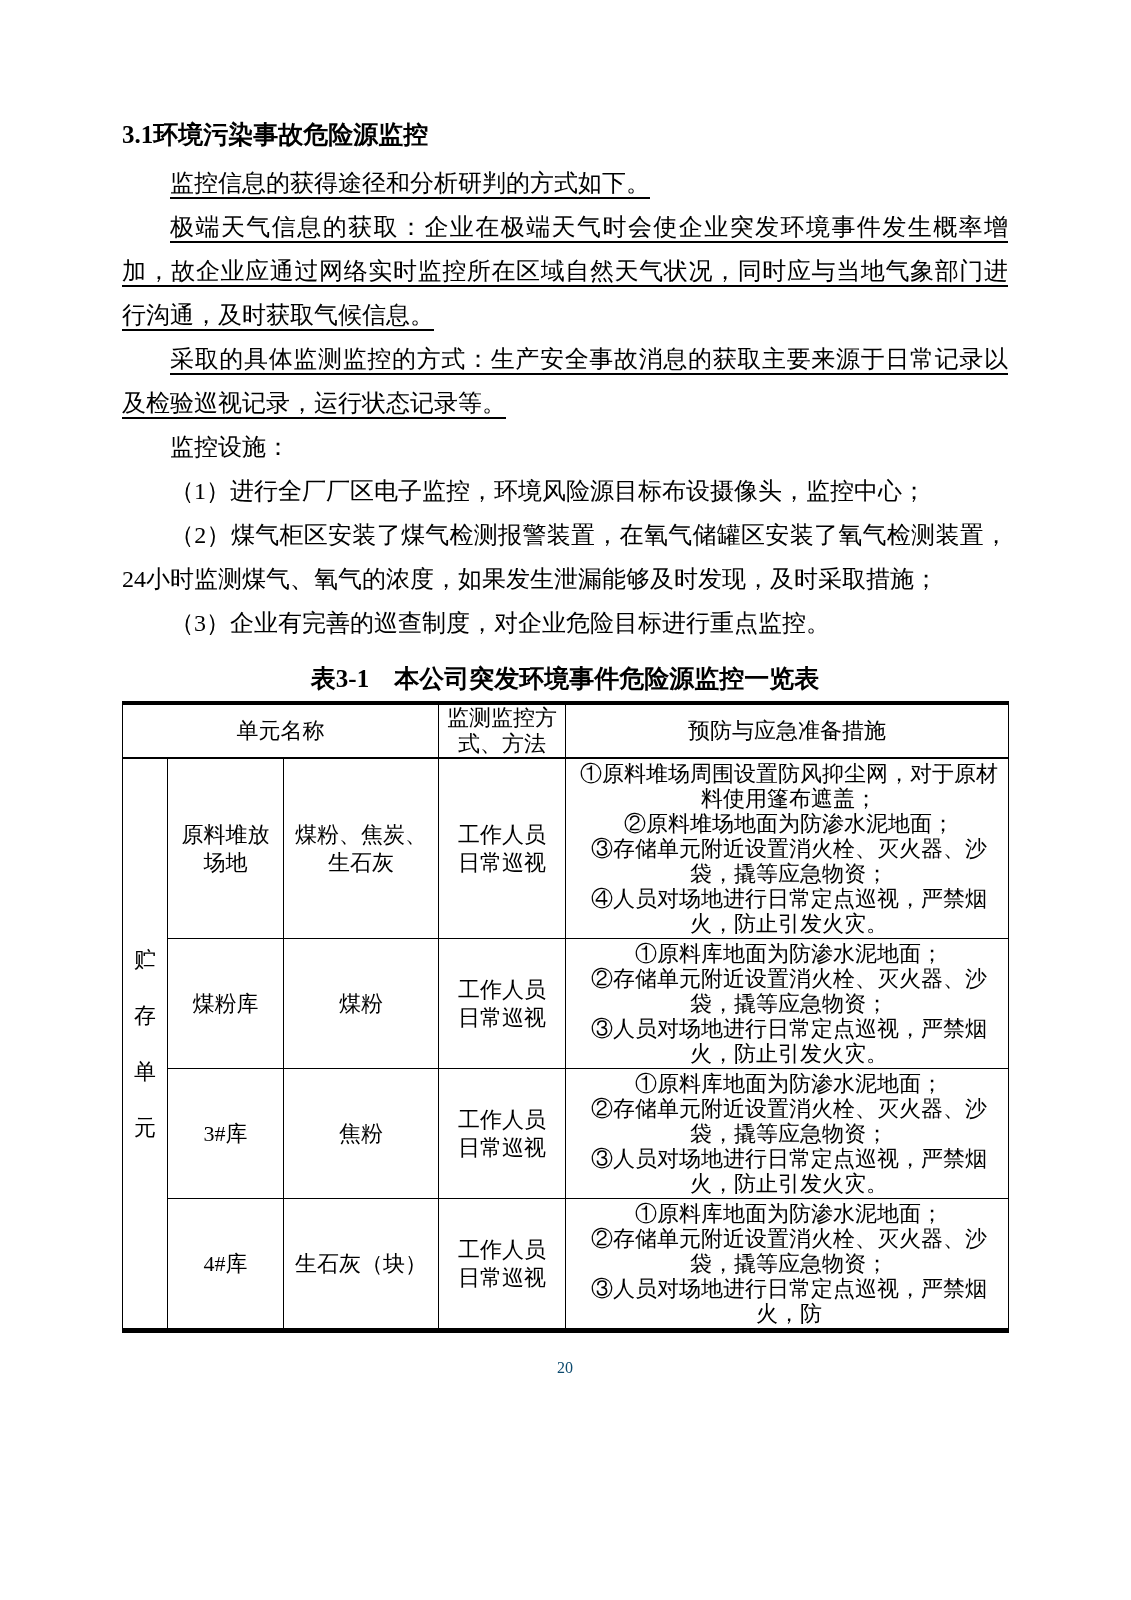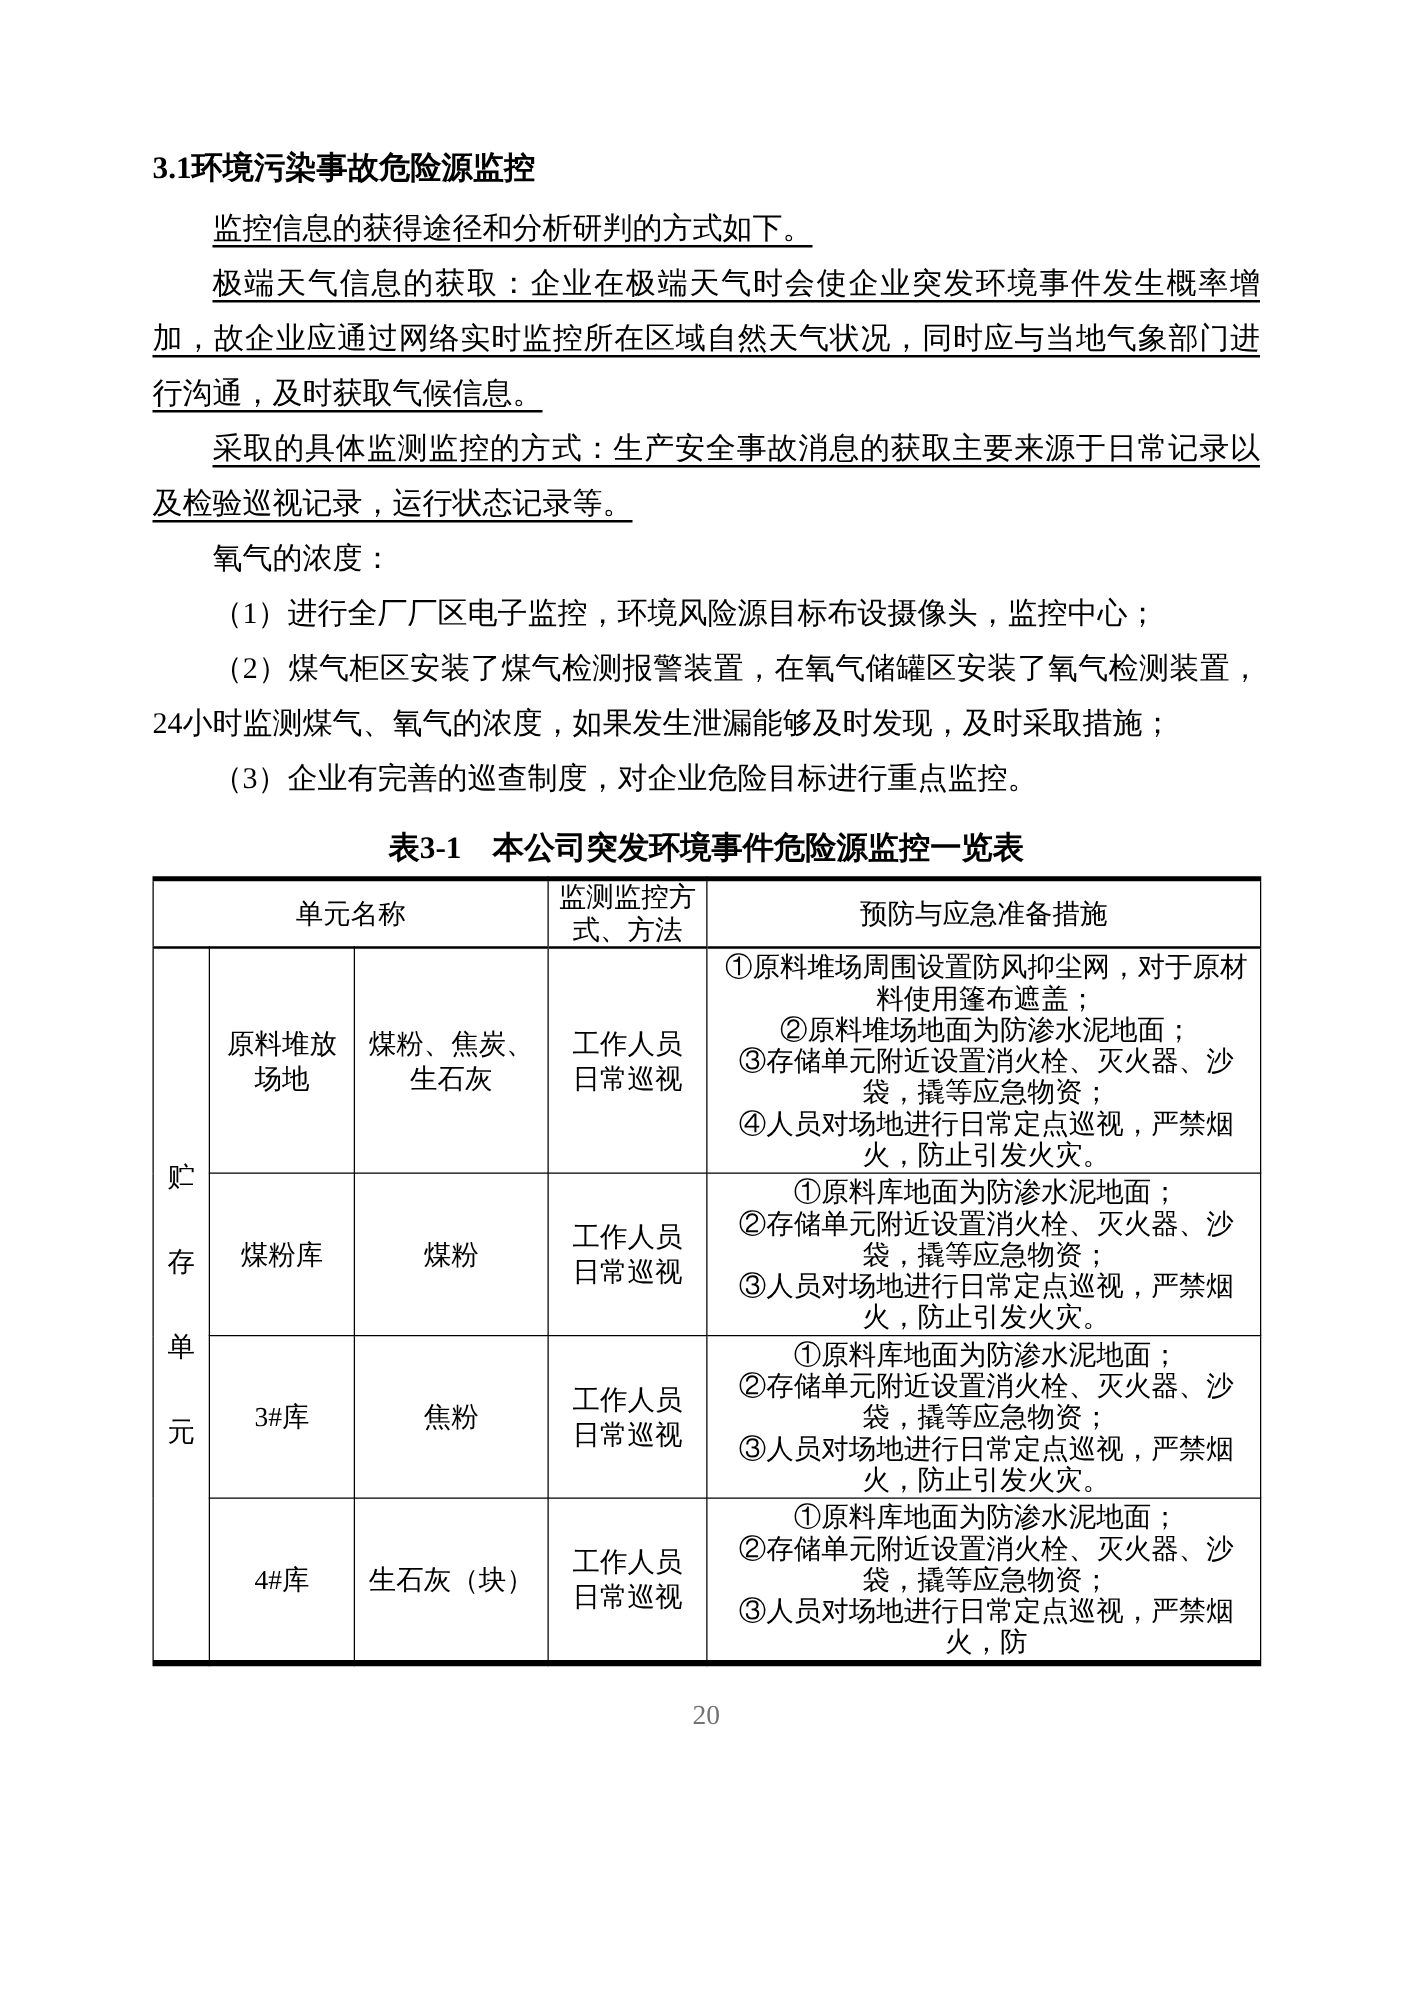--- a/index.html
+++ b/index.html
@@ -63,54 +63,54 @@
     overflow: hidden;
   }
   tr.head-row td {
     border-bottom: 2px solid #000;
     height: 52px;
     line-height: 26px;
     padding: 0 8px;
   }
   td.group-cell {
     padding: 0 11px;
-    line-height: 68px;
+    line-height: 56px;
     word-break: break-all;
   }
   td.cell-unit { padding: 0 6px; line-height: 28px; word-break: break-all; }
   td.cell-material { padding: 0 6px; line-height: 28px; word-break: break-all; }
   td.cell-method { padding: 0 13px; line-height: 28px; word-break: break-all; }
   td.cell-measures {
     text-align: left;
     vertical-align: top;
     font-size: 20px;
     line-height: 25px;
     padding: 2px 4px 2px 8px;
     white-space: pre-line;
     word-break: break-all;
   }
   .page-number {
     margin-top: 26px;
     text-align: center;
-    font-size: 22px;
-    color: #737373;
+    font-size: 16px;
+    color: #0c4a6e;
   }
 </style>
 </head>
 <body>
 
 <div class="content">
 
 
   <h2 class="section-heading">3.1环境污染事故危险源监控</h2>
 
   <p class="body-para u">监控信息的获得途径和分析研判的方式如下。</p>
   <p class="body-para u">极端天气信息的获取：企业在极端天气时会使企业突发环境事件发生概率增加，故企业应通过网络实时监控所在区域自然天气状况，同时应与当地气象部门进行沟通，及时获取气候信息。</p>
   <p class="body-para u">采取的具体监测监控的方式：生产安全事故消息的获取主要来源于日常记录以及检验巡视记录，运行状态记录等。</p>
-  <p class="body-para">氧气的浓度：</p>
+  <p class="body-para">监控设施：</p>
   <p class="body-para">（1）进行全厂厂区电子监控，环境风险源目标布设摄像头，监控中心；</p>
   <p class="body-para">（2）煤气柜区安装了煤气检测报警装置，在氧气储罐区安装了氧气检测装置，24小时监测煤气、氧气的浓度，如果发生泄漏能够及时发现，及时采取措施；</p>
   <p class="body-para">（3）企业有完善的巡查制度，对企业危险目标进行重点监控。</p>
 
   <div class="table-title">表3-1　本公司突发环境事件危险源监控一览表</div>
 
   <table class="monitor-table">
     <colgroup>
       <col style="width:45px">
       <col style="width:116px">

